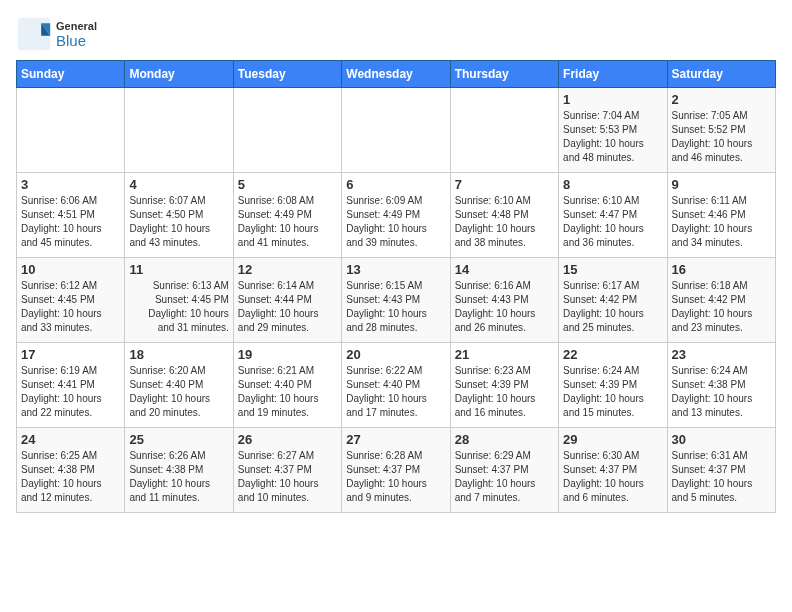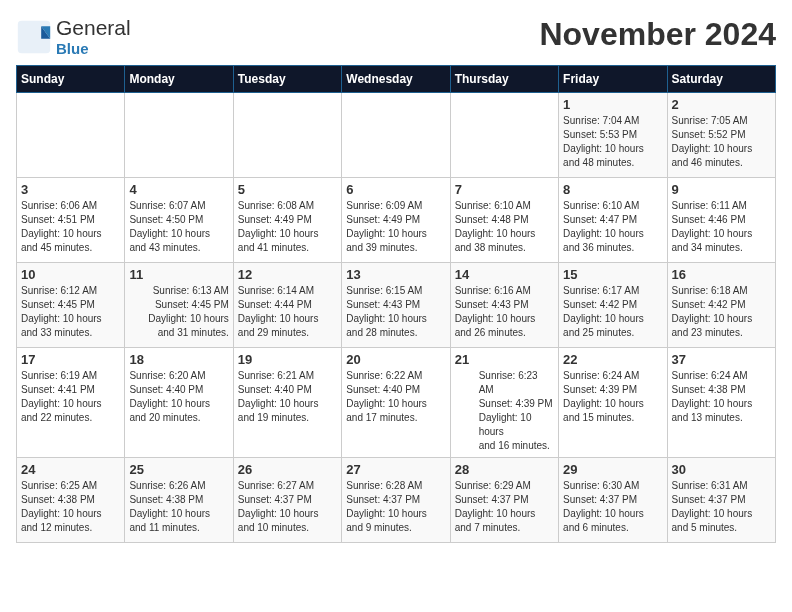--- a/index.html
+++ b/index.html
@@ -36,21 +36,21 @@
     .location {
       font-size: 14px;
       color: #555;
     }
     table {
       width: 100%;
       border-collapse: collapse;
       font-size: 11px;
     }
     thead tr th {
-      background: #0f172a;
+      background: #3b82f6;
       color: #fff;
       padding: 6px 4px;
       text-align: left;
       font-size: 12px;
       border: 1px solid #1e6090;
     }
     tbody tr td {
       border: 1px solid #ccc;
       vertical-align: top;
       padding: 4px;
@@ -79,26 +79,25 @@
 <body>
 
 <div class="header">
   <div class="logo">
     <svg class="logo-icon" viewBox="0 0 40 40">
       <rect x="2" y="2" width="36" height="36" rx="4" fill="#e8f0f8"></rect>
       <polygon points="28,8 38,8 38,22" fill="#2a7ab5"></polygon>
       <polygon points="28,8 38,22 28,22" fill="#1a5a9a"></polygon>
     </svg>
     <div>
-      <div style="font-size:21px;font-weight:normal;color:#333;">General</div>
-      <div style="font-size:15px;font-weight:bold;color:#2a7ab5;">Blue</div>
+      <div style="font-size:11px;font-weight:bold;color:#333;">General</div>
+      <div style="font-size:15px;font-weight:normal;color:#2a7ab5;">Blue</div>
     </div>
   </div>
   <div class="title-section">
-    <div class="month-title">November 2024</div>
   </div>
 </div>
 
 <table>
   <thead>
     <tr>
       <th>Sunday</th>
       <th>Monday</th>
       <th>Tuesday</th>
       <th>Wednesday</th>
@@ -255,34 +254,34 @@
         </td>
         <td>
           <span class="day-num">20</span>
           <div class="day-info" style="white-space: pre-line;">Sunrise: 6:22 AM
 Sunset: 4:40 PM
 Daylight: 10 hours
 and 17 minutes.</div>
         </td>
         <td>
           <span class="day-num">21</span>
-          <div class="day-info" style="white-space: pre-line; margin-left: 24px;">Sunrise: 6:23 AM
+          <div class="day-info" style="white-space: pre-line;">Sunrise: 6:23 AM
 Sunset: 4:39 PM
 Daylight: 10 hours
 and 16 minutes.</div>
         </td>
         <td>
           <span class="day-num">22</span>
           <div class="day-info" style="white-space: pre-line;">Sunrise: 6:24 AM
 Sunset: 4:39 PM
 Daylight: 10 hours
 and 15 minutes.</div>
         </td>
         <td>
-          <span class="day-num">37</span>
+          <span class="day-num">23</span>
           <div class="day-info" style="white-space: pre-line;">Sunrise: 6:24 AM
 Sunset: 4:38 PM
 Daylight: 10 hours
 and 13 minutes.</div>
         </td>
       </tr>
       <tr>
         <td>
           <span class="day-num">24</span>
           <div class="day-info" style="white-space: pre-line;">Sunrise: 6:25 AM

